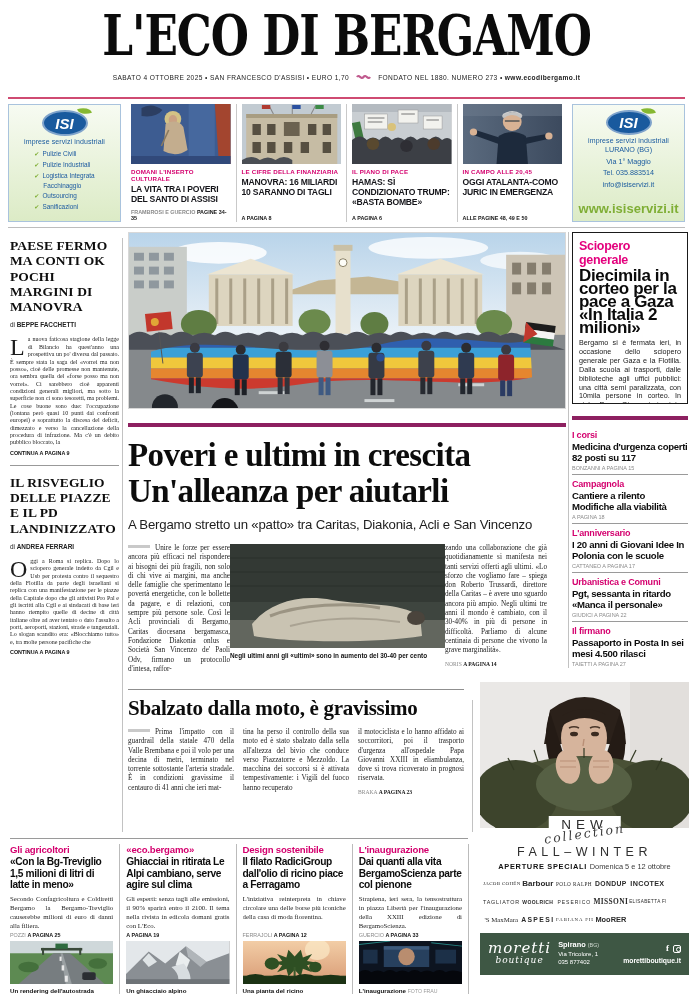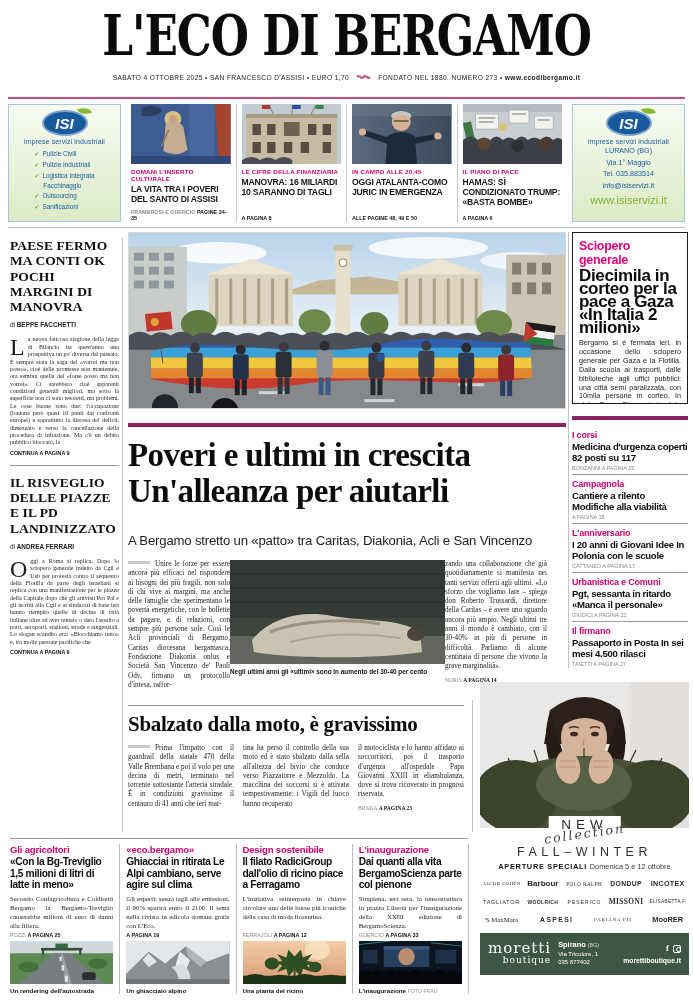--- a/index.html
+++ b/index.html
@@ -22,21 +22,21 @@
         padding:5px 4px;text-align:center;display:flex;flex-direction:column;align-items:center}
   .isilogo{position:relative;width:46px;height:26px;background:#195a9e;border-radius:50%;
         color:#fff;font-style:italic;font-weight:bold;font-size:15px;
         display:flex;align-items:center;justify-content:center;border:2px solid #7fa3cb}
   .isileaf{position:absolute;top:-5px;right:-5px;width:13px;height:8px;background:#86b832;
         border-radius:0 100% 0 100%;transform:rotate(-18deg)}
   .isitag{color:#195a9e;font-size:7px;margin-top:2px;letter-spacing:.1px}
   .isilist{margin-top:4px;text-align:left;font-size:6.4px;line-height:9.8px;color:#1c5aa0}
   .tick{color:#7fae35;margin-right:3px;font-size:6px}
   .isiline{font-size:7.2px;line-height:10.5px;color:#195a9e;margin-top:1px}
-  .isisite{font-size:11px;color:#7fae35;margin-top:3px;font-weight:normal}
+  .isisite{font-size:13px;color:#7fae35;margin-top:11px;font-weight:bold}
   .teasers{flex:1;display:flex;margin:0 5px}
   .teaser{flex:1;padding:0 5px;border-left:1px solid #c9c9c9;display:flex;flex-direction:column}
   .teaser:first-child{border-left:none}
   .tphoto{height:60px;margin-bottom:4px;background:#ddd;overflow:hidden}
   .tphoto svg{display:block;width:100%;height:100%}
   .tkick{font-size:6.2px;font-weight:bold;color:#d4006e;letter-spacing:.2px;margin-bottom:2px}
   .ttitle{font-size:8.6px;font-weight:bold;line-height:10px;letter-spacing:-.2px;color:#15151a}
   .tby{font-size:5.4px;font-weight:bold;color:#8a8a8a;margin-top:auto;padding-bottom:1px}
   .tby b{color:#141414}
   
@@ -53,21 +53,21 @@
   .op-sep{height:1px;background:#999;margin:9px 0}
   
   .vr{position:absolute;width:1px;background:#c2c2c2}
   
   .centercol{position:absolute;left:128px;top:232px;width:438px}
   .main-photo{height:177px;overflow:hidden;border:1px solid #d8d8d8}
   .main-photo svg{display:block;width:100%;height:100%}
   .thick-rule{height:4px;background:#8d2060;margin-top:14px}
   .main-h{font-family:"Liberation Serif",serif;font-weight:bold;font-size:33px;line-height:36px;
         letter-spacing:-.6px;color:#0c0c0c;margin-top:10px}
-  .main-sub{font-size:13.2px;color:#1d1d1d;margin-top:24px;letter-spacing:-.2px}
+  .main-sub{font-size:13.2px;color:#1d1d1d;margin-top:8px;letter-spacing:-.2px}
   .main-body{display:flex;margin-top:12px;height:136px;overflow:hidden}
   .mbcol{width:102px;font-family:"Liberation Serif",serif;font-size:7.2px;line-height:9.3px;
         text-align:justify;color:#1b1b1b}
   .lead::before{content:"";display:inline-block;width:22px;height:3px;background:#c9c9c9;
         margin-right:5px;vertical-align:2px}
   .mbfig{width:215px}
   .mbfig .ph{height:104px;background:#333;overflow:hidden}
   .mbfig svg{display:block;width:100%;height:100%}
   .mbcap{font-size:6.4px;font-weight:bold;margin-top:4px;color:#101010}
   .mbby{margin-top:4px;font-size:5.6px;color:#8a8a8a}
@@ -98,41 +98,41 @@
   .mo-photo{position:relative;height:146px;background:#eae8e6}
   .mo-photo svg{display:block;width:100%;height:100%}
   .mo-new{position:absolute;left:50%;bottom:-5px;transform:translateX(-50%);background:#fff;
         padding:1px 13px;font-size:13.5px;letter-spacing:5px;color:#2c2c2c;white-space:nowrap}
   .mo-script{position:absolute;left:12px;bottom:-13px;width:185px;text-align:center;
         font-family:"DejaVu Serif",serif;font-style:italic;font-size:12.5px;color:#3c3c3c;
         transform:rotate(-8deg);letter-spacing:2px}
   .mo-season{text-align:center;font-size:12.5px;letter-spacing:4.5px;color:#2e2e2e;margin-top:17px}
   .mo-aperture{text-align:center;font-size:7.4px;color:#3a3a3a;margin-top:3px}
   .mo-aperture b{letter-spacing:.7px;color:#111}
-  .mo-brands{display:flex;flex-wrap:wrap;justify-content:space-between;align-items:center;
+  .mo-brands{display:flex;flex-wrap:wrap;justify-content:flex-start;align-items:center;
         row-gap:9px;margin-top:8px;padding:0 3px}
   .brand{flex:0 0 18%;text-align:center;color:#2a2a2a;overflow:hidden;white-space:nowrap}
   .b-serif{font-family:"Liberation Serif",serif}
   .br0{font-size:5px;letter-spacing:.3px}
   .br1{font-weight:bold;font-size:8px}
   .br2{font-size:5.2px;letter-spacing:.4px}
   .br3{font-weight:bold;font-size:6.8px;letter-spacing:.4px}
   .br4{font-weight:bold;font-size:7.2px;letter-spacing:.3px}
   .br5{font-size:5.4px;letter-spacing:.8px}
   .br6{font-size:5px;font-weight:bold;letter-spacing:.4px}
   .br7{font-size:5px;letter-spacing:1px}
   .br8{font-weight:bold;font-size:7.4px;letter-spacing:.4px}
   .br9{font-size:4.6px;letter-spacing:.4px}
   .br10{font-size:6.8px}
   .br11{font-weight:bold;font-size:6.8px;letter-spacing:1.4px}
   .br12{font-size:4.8px;letter-spacing:.9px}
   .br13{font-weight:bold;font-size:7.4px}
   .mo-bar{display:flex;align-items:center;gap:7px;background:#3e5744;color:#fff;
         margin-top:9px;padding:5px 8px;height:42px}
-  .mo-logo{font-family:"DejaVu Serif",serif;text-align:right;line-height:12px}
+  .mo-logo{font-family:"DejaVu Serif",serif;font-style:italic;text-align:center;line-height:12px}
   .mo-logo .l1{font-size:15px;letter-spacing:1px}
   .mo-logo .l2{font-size:9px;letter-spacing:1px;display:block}
   .mo-addr{font-size:6px;line-height:8.4px}
   .mo-addr b{font-size:7.4px}
   .mo-addr .bg{font-size:5.4px;color:#cfd8cf}
   .mo-right{margin-left:auto;text-align:right}
   .mo-icons{display:flex;gap:4px;justify-content:flex-end;align-items:center}
   .ic-fb{font-family:"Liberation Serif",serif;font-weight:bold;font-size:9px;line-height:9px}
   .ic-ig{display:inline-block;width:8px;height:8px;border:1px solid #fff;border-radius:2px;position:relative}
   .ic-ig::after{content:"";position:absolute;left:1.5px;top:1.5px;width:3px;height:3px;
@@ -236,46 +236,20 @@
             <path d="M0,56 q9,-6 17,0 q8,-5 15,0 q8,-6 16,0 L48,60 L0,60 Z" fill="#4a4e54"></path>
           </svg>
         </div>
         <div class="tkick">LE CIFRE DELLA FINANZIARIA</div>
         <div class="ttitle">MANOVRA: 16 MILIARDI 10 SARANNO DI TAGLI</div>
         <div class="tby"><b>A PAGINA 8</b></div>
       </div>
       <div class="teaser">
         <div class="tphoto">
           <svg viewBox="0 0 95 60" preserveAspectRatio="none">
-            <defs>
-                <linearGradient id="cg" x1="0" y1="0" x2="1" y2="0">
-                  <stop offset="0" stop-color="#5a6a7e"></stop>
-                  <stop offset="1" stop-color="#3c4a5e"></stop>
-                </linearGradient>
-              </defs>
-            <rect width="95" height="60" fill="url(#cg)"></rect>
-              <rect width="95" height="12" fill="#6d7c8e" opacity=".5"></rect>
-            <path d="M32,60 L34,32 Q47,24 60,32 L62,60 Z" fill="#1d2a3c"></path>
-            <path d="M36,34 L12,26 L10,31 L34,40 Z" fill="#1d2a3c"></path>
-              <circle cx="10" cy="28" r="3.5" fill="#d8b294"></circle>
-            <path d="M58,34 L80,30 L81,35 L60,40 Z" fill="#1d2a3c"></path>
-              <circle cx="82" cy="32" r="3.5" fill="#d8b294"></circle>
-            <circle cx="47" cy="18" r="9" fill="#d8b294"></circle>
-            <path d="M38,14 Q47,2 56,14 L56,10 Q47,4 38,10 Z" fill="#cfcfcf"></path>
-            <path d="M38,13 Q47,6 56,13" stroke="#c4c4c4" stroke-width="3" fill="none"></path>
-            <line x1="40" y1="17" x2="54" y2="17" stroke="#555" stroke-width="1.5"></line>
-          </svg>
-        </div>
-        <div class="tkick">IN CAMPO ALLE 20,45</div>
-        <div class="ttitle">OGGI ATALANTA-COMO JURIC IN EMERGENZA</div>
-        <div class="tby"><b>ALLE PAGINE 48, 49 E 50</b></div>
-      </div>
-      <div class="teaser">
-        <div class="tphoto">
-          <svg viewBox="0 0 95 60" preserveAspectRatio="none">
             <rect width="95" height="60" fill="#c9ced2"></rect>
               <rect width="95" height="8" fill="#b4bac0"></rect>
             <g fill="#f2f2ee" stroke="#999" stroke-width=".5">
                 <rect x="12" y="10" width="22" height="15"></rect>
                 <rect x="44" y="6" width="19" height="13"></rect>
                 <rect x="68" y="12" width="18" height="13"></rect>
               </g>
             <g stroke="#777" stroke-width="1">
                 <line x1="15" y1="14" x2="31" y2="14"></line>
                 <line x1="15" y1="18" x2="29" y2="18"></line>
@@ -286,20 +260,46 @@
             <circle cx="38" cy="23" r="4" fill="#d9c27a"></circle>
             <path d="M0,36 q8,-7 14,0 q6,-5 12,0 q6,-7 12,0 q6,-5 12,0 q6,-7 12,0 q6,-5 12,0 q6,-7 12,0 q5,-4 9,0 L95,60 L0,60 Z" fill="#3c3f45"></path>
             <circle cx="20" cy="40" r="6" fill="#59492f"></circle>
               <circle cx="52" cy="42" r="6" fill="#2e2e34"></circle>
               <circle cx="78" cy="40" r="6" fill="#4c3b2c"></circle>
           </svg>
         </div>
         <div class="tkick">IL PIANO DI PACE</div>
         <div class="ttitle">HAMAS: SÌ CONDIZIONATO TRUMP: «BASTA BOMBE»</div>
         <div class="tby"><b>A PAGINA 6</b></div>
+      </div>
+      <div class="teaser">
+        <div class="tphoto">
+          <svg viewBox="0 0 95 60" preserveAspectRatio="none">
+            <defs>
+                <linearGradient id="cg" x1="0" y1="0" x2="1" y2="0">
+                  <stop offset="0" stop-color="#5a6a7e"></stop>
+                  <stop offset="1" stop-color="#3c4a5e"></stop>
+                </linearGradient>
+              </defs>
+            <rect width="95" height="60" fill="url(#cg)"></rect>
+              <rect width="95" height="12" fill="#6d7c8e" opacity=".5"></rect>
+            <path d="M32,60 L34,32 Q47,24 60,32 L62,60 Z" fill="#1d2a3c"></path>
+            <path d="M36,34 L12,26 L10,31 L34,40 Z" fill="#1d2a3c"></path>
+              <circle cx="10" cy="28" r="3.5" fill="#d8b294"></circle>
+            <path d="M58,34 L80,30 L81,35 L60,40 Z" fill="#1d2a3c"></path>
+              <circle cx="82" cy="32" r="3.5" fill="#d8b294"></circle>
+            <circle cx="47" cy="18" r="9" fill="#d8b294"></circle>
+            <path d="M38,14 Q47,2 56,14 L56,10 Q47,4 38,10 Z" fill="#cfcfcf"></path>
+            <path d="M38,13 Q47,6 56,13" stroke="#c4c4c4" stroke-width="3" fill="none"></path>
+            <line x1="40" y1="17" x2="54" y2="17" stroke="#555" stroke-width="1.5"></line>
+          </svg>
+        </div>
+        <div class="tkick">IN CAMPO ALLE 20,45</div>
+        <div class="ttitle">OGGI ATALANTA-COMO JURIC IN EMERGENZA</div>
+        <div class="tby"><b>ALLE PAGINE 48, 49 E 50</b></div>
       </div>
     </div>
 
     <div class="isiad">
       <span class="isilogo">
           <i class="isileaf"></i>
           <span>ISI</span>
         </span>
       <div class="isitag">imprese servizi industriali</div>
       <div class="isiline">LURANO (BG)</div>

